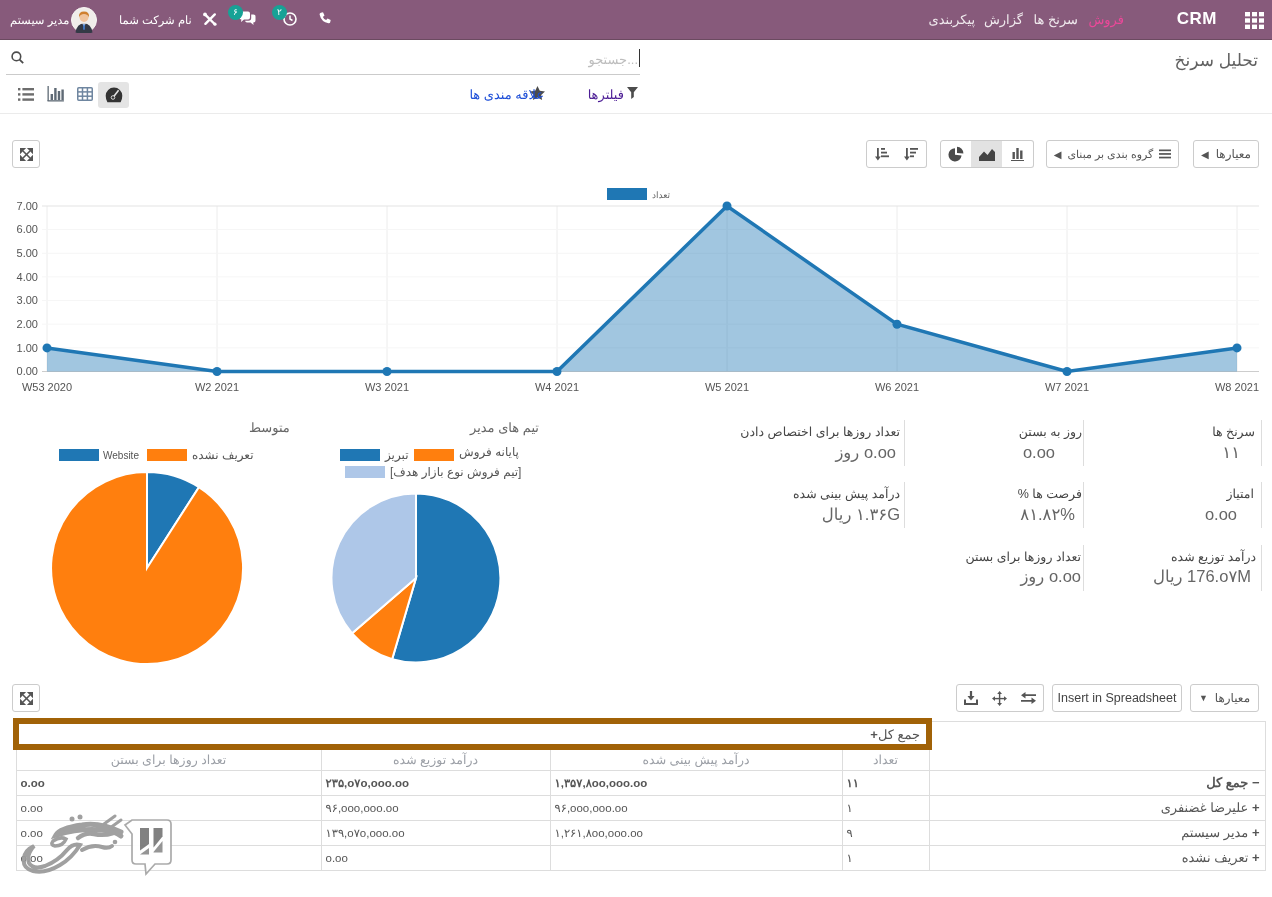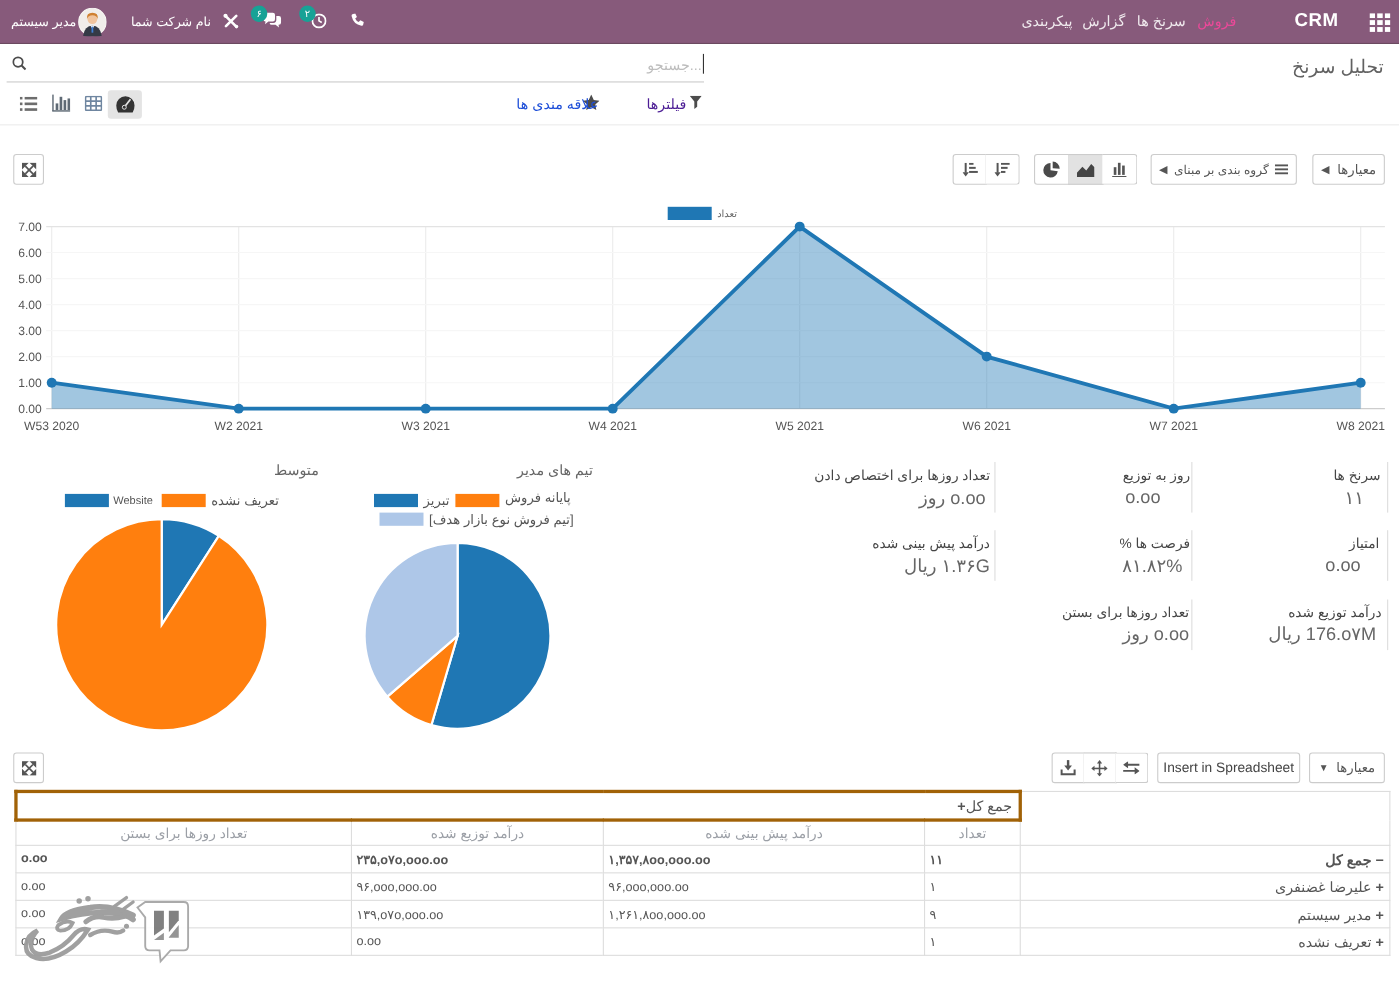--- a/index.html
+++ b/index.html
@@ -274,21 +274,21 @@
 <path d="M147 108 L147 12 A96 96 0 0 1 198.9 27.2 Z" fill="#1f77b4"></path>
 <path d="M147 108 L198.9 27.2 A96 96 0 1 1 147 12 Z" fill="#ff7f0e"></path>
 <path d="M416 118 L416 33.5 A84.5 84.5 0 1 1 392.2 199.1 Z" fill="#1f77b4"></path>
 <path d="M416 118 L392.2 199.1 A84.5 84.5 0 0 1 352.1 173.3 Z" fill="#ff7f0e"></path>
 <path d="M416 118 L352.1 173.3 A84.5 84.5 0 0 1 416 33.5 Z" fill="#aec7e8"></path>
 </g>
 </svg>
 
 <div class="kl" style="right:17px;top:424px">سرنخ ها</div>
 <div class="kv" style="right:32px;top:443px">۱۱</div>
-<div class="kl" style="right:190px;top:424px">روز به توزیع</div>
+<div class="kl" style="right:190px;top:424px">روز به بستن</div>
 <div class="kv" style="right:217px;top:443px">o.oo</div>
 <div class="kl" style="right:372px;top:424px">تعداد روزها برای اختصاص دادن</div>
 <div class="kv" dir="rtl" style="right:376px;top:443px">o.oo روز</div>
 <div class="kl" style="right:18px;top:486px">امتیاز</div>
 <div class="kv" style="right:35px;top:505px">o.oo</div>
 <div class="kl" style="right:190px;top:486px">% فرصت ها</div>
 <div class="kv" dir="rtl" style="right:197px;top:505px">۸۱.۸۲%</div>
 <div class="kl" style="right:372px;top:486px">درآمد پیش بینی شده</div>
 <div class="kv" dir="rtl" style="right:372px;top:505px"><span dir="ltr">۱.۳۶G</span> ریال</div>
 <div class="kl" style="right:16px;top:549px">درآمد توزیع شده</div>
@@ -355,21 +355,21 @@
 <colgroup>
       <col style="width:336px">
       <col style="width:87px">
       <col style="width:292px">
       <col style="width:229px">
       <col style="width:305px">
     </colgroup>
 <tbody>
       <tr style="height:26px">
 <td style="border:1px solid #ddd;border-bottom:none;border-left:1px solid #ddd"></td>
-<td colspan="4" style="border:3px solid #a16207;text-align:right;padding-right:6px;font-size:13px;color:#555"><span>جمع کل</span><span class="pm" dir="ltr"> + </span></td>
+<td colspan="4" style="border:6px solid #a16207;text-align:right;padding-right:6px;font-size:13px;color:#555"><span>جمع کل</span><span class="pm" dir="ltr"> + </span></td>
 </tr>
 <tr style="height:23px" class="h2">
 <td style="border-left:1px solid #ddd"></td>
 <td>تعداد</td>
         <td>درآمد پیش بینی شده</td>
         <td>درآمد توزیع شده</td>
         <td>تعداد روزها برای بستن</td>
 </tr>
 <tr class="r b">
         <td class="rh"><bdi class="pm">−</bdi> جمع کل</td>

